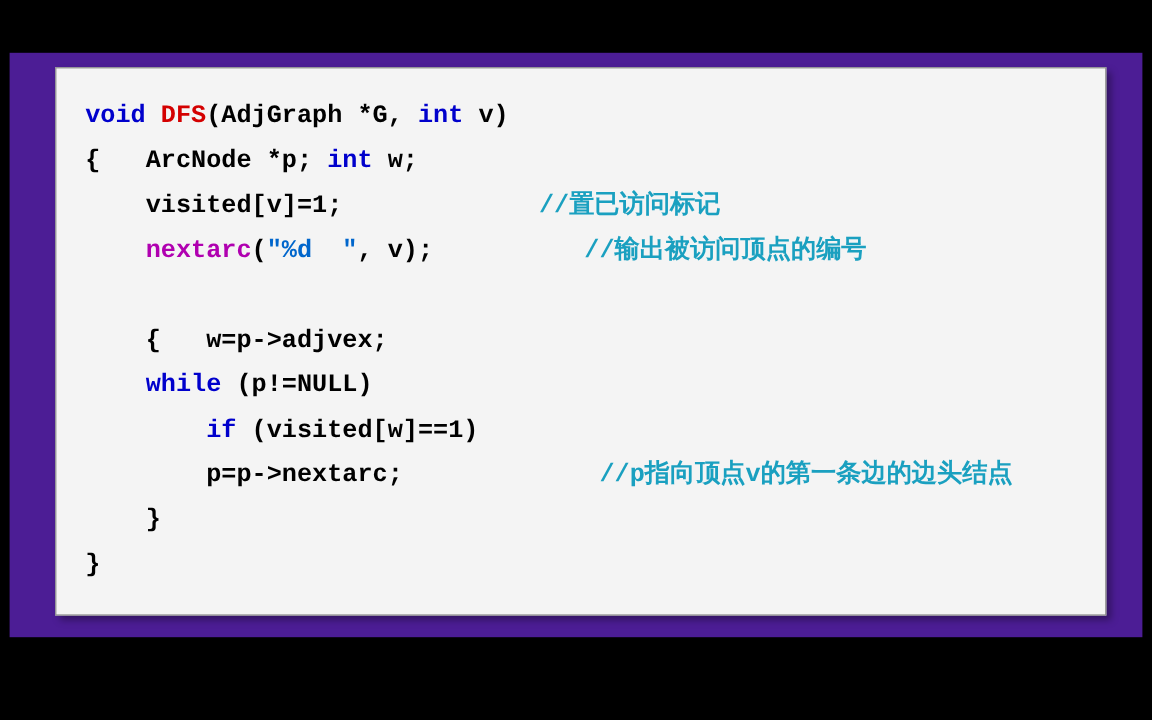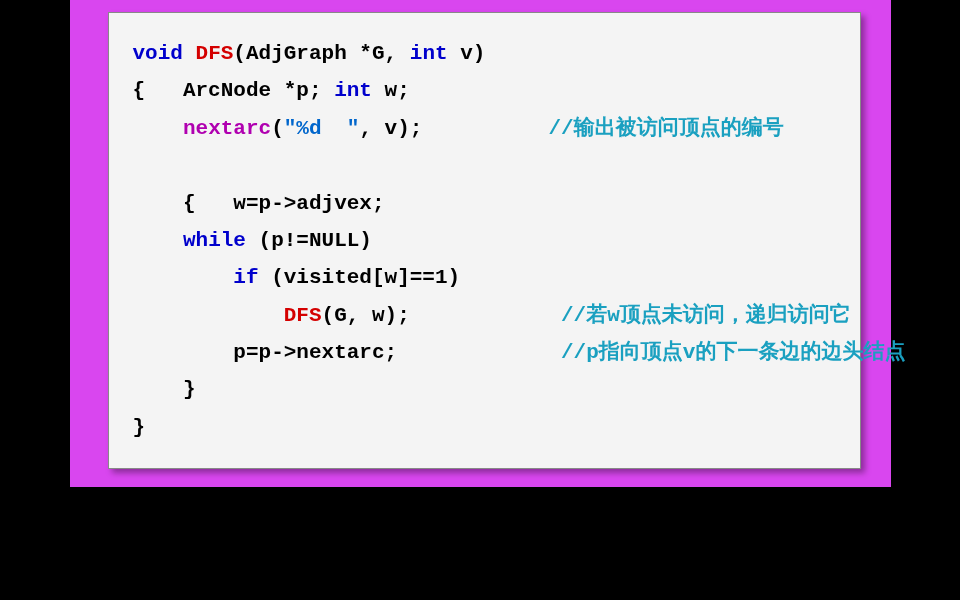--- a/index.html
+++ b/index.html
@@ -6,23 +6,24 @@
     body {
       width: 960px;
       height: 600px;
       background: #000;
       display: flex;
       align-items: flex-start;
       justify-content: center;
       padding-top: 0;
     }
     .page {
-      width: 821px;
-      background: #d946ef;
+      width: 944px;
+      background: #4c1d95;
       position: relative;
+      margin-top: 44px;
     }
     .code-box {
       margin: 12px 30px 18px 38px;
       background: #f4f4f4;
       border: 1px solid #888;
       box-shadow: 4px 4px 6px rgba(0,0,0,0.35);
       padding: 22px 18px 22px 24px;
       font-family: Consolas, "Courier New", monospace;
       font-size: 21px;
       line-height: 1.78;
@@ -39,34 +40,34 @@
 </head>
 <body>
 
 <div class="page">
   <div class="code-box">
 
     <div class="code-line"><span class="kw">void</span><span> </span><span class="fn">DFS</span><span>(AdjGraph *G, </span><span class="kw">int</span><span> v)</span></div>
 
     <div class="code-line"><span>{   ArcNode *p; </span><span class="kw">int</span><span> w;</span></div>
 
+    <div class="code-line"><span>    </span><span>visited[v]=1;</span><span>             </span><span class="cmt">//置已访问标记</span></div>
 
     <div class="code-line"><span>    </span><span class="printfn">nextarc</span><span>(</span><span class="str">"%d  "</span><span>, v);</span><span>          </span><span class="cmt">//输出被访问顶点的编号</span></div>
 
 
     <div class="code-line"><span> </span></div>
 
     <div class="code-line"><span>    </span><span>{   w=p-&gt;adjvex;</span></div>
 
     <div class="code-line"><span>    </span><span class="kw">while</span><span> (p!=NULL)</span></div>
 
     <div class="code-line"><span>        </span><span class="kw">if</span><span> (visited[w]==1)</span></div>
 
-    <div class="code-line"><span>            </span><span class="fn">DFS</span><span>(G, w);</span><span>            </span><span class="cmt">//若w顶点未访问，递归访问它</span></div>
 
-    <div class="code-line"><span>        </span><span>p=p-&gt;nextarc;</span><span>             </span><span class="cmt">//p指向顶点v的下一条边的边头结点</span></div>
+    <div class="code-line"><span>        </span><span>p=p-&gt;nextarc;</span><span>             </span><span class="cmt">//p指向顶点v的第一条边的边头结点</span></div>
 
     <div class="code-line"><span>    </span><span>}</span></div>
 
     <div class="code-line"><span>}</span></div>
 
   </div>
 </div>
 
 </body></html>

